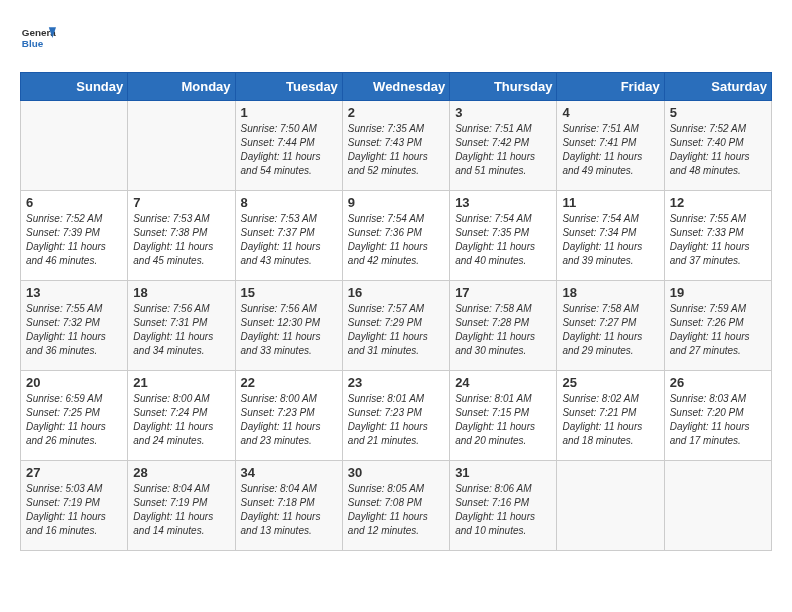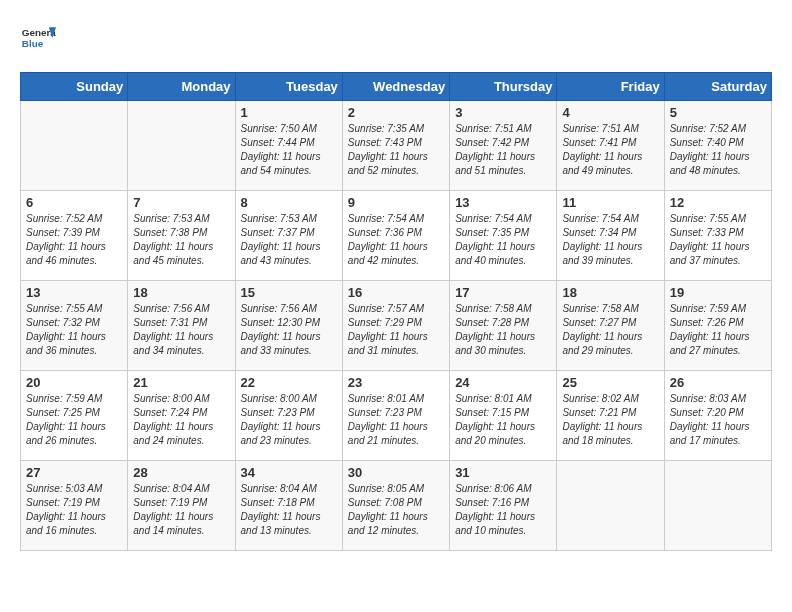--- a/index.html
+++ b/index.html
@@ -247,21 +247,21 @@
           <span class="day-num">19</span>
           <div class="day-info">Sunrise: 7:59 AM
 Sunset: 7:26 PM
 Daylight: 11 hours
 and 27 minutes.</div>
         </td>
       </tr>
       <tr>
         <td>
           <span class="day-num">20</span>
-          <div class="day-info">Sunrise: 7:59 AM
+          <div class="day-info">Sunrise: 6:59 AM
 Sunset: 7:25 PM
 Daylight: 11 hours
 and 26 minutes.</div>
         </td>
         <td>
           <span class="day-num">21</span>
           <div class="day-info">Sunrise: 8:00 AM
 Sunset: 7:24 PM
 Daylight: 11 hours
 and 24 minutes.</div>

